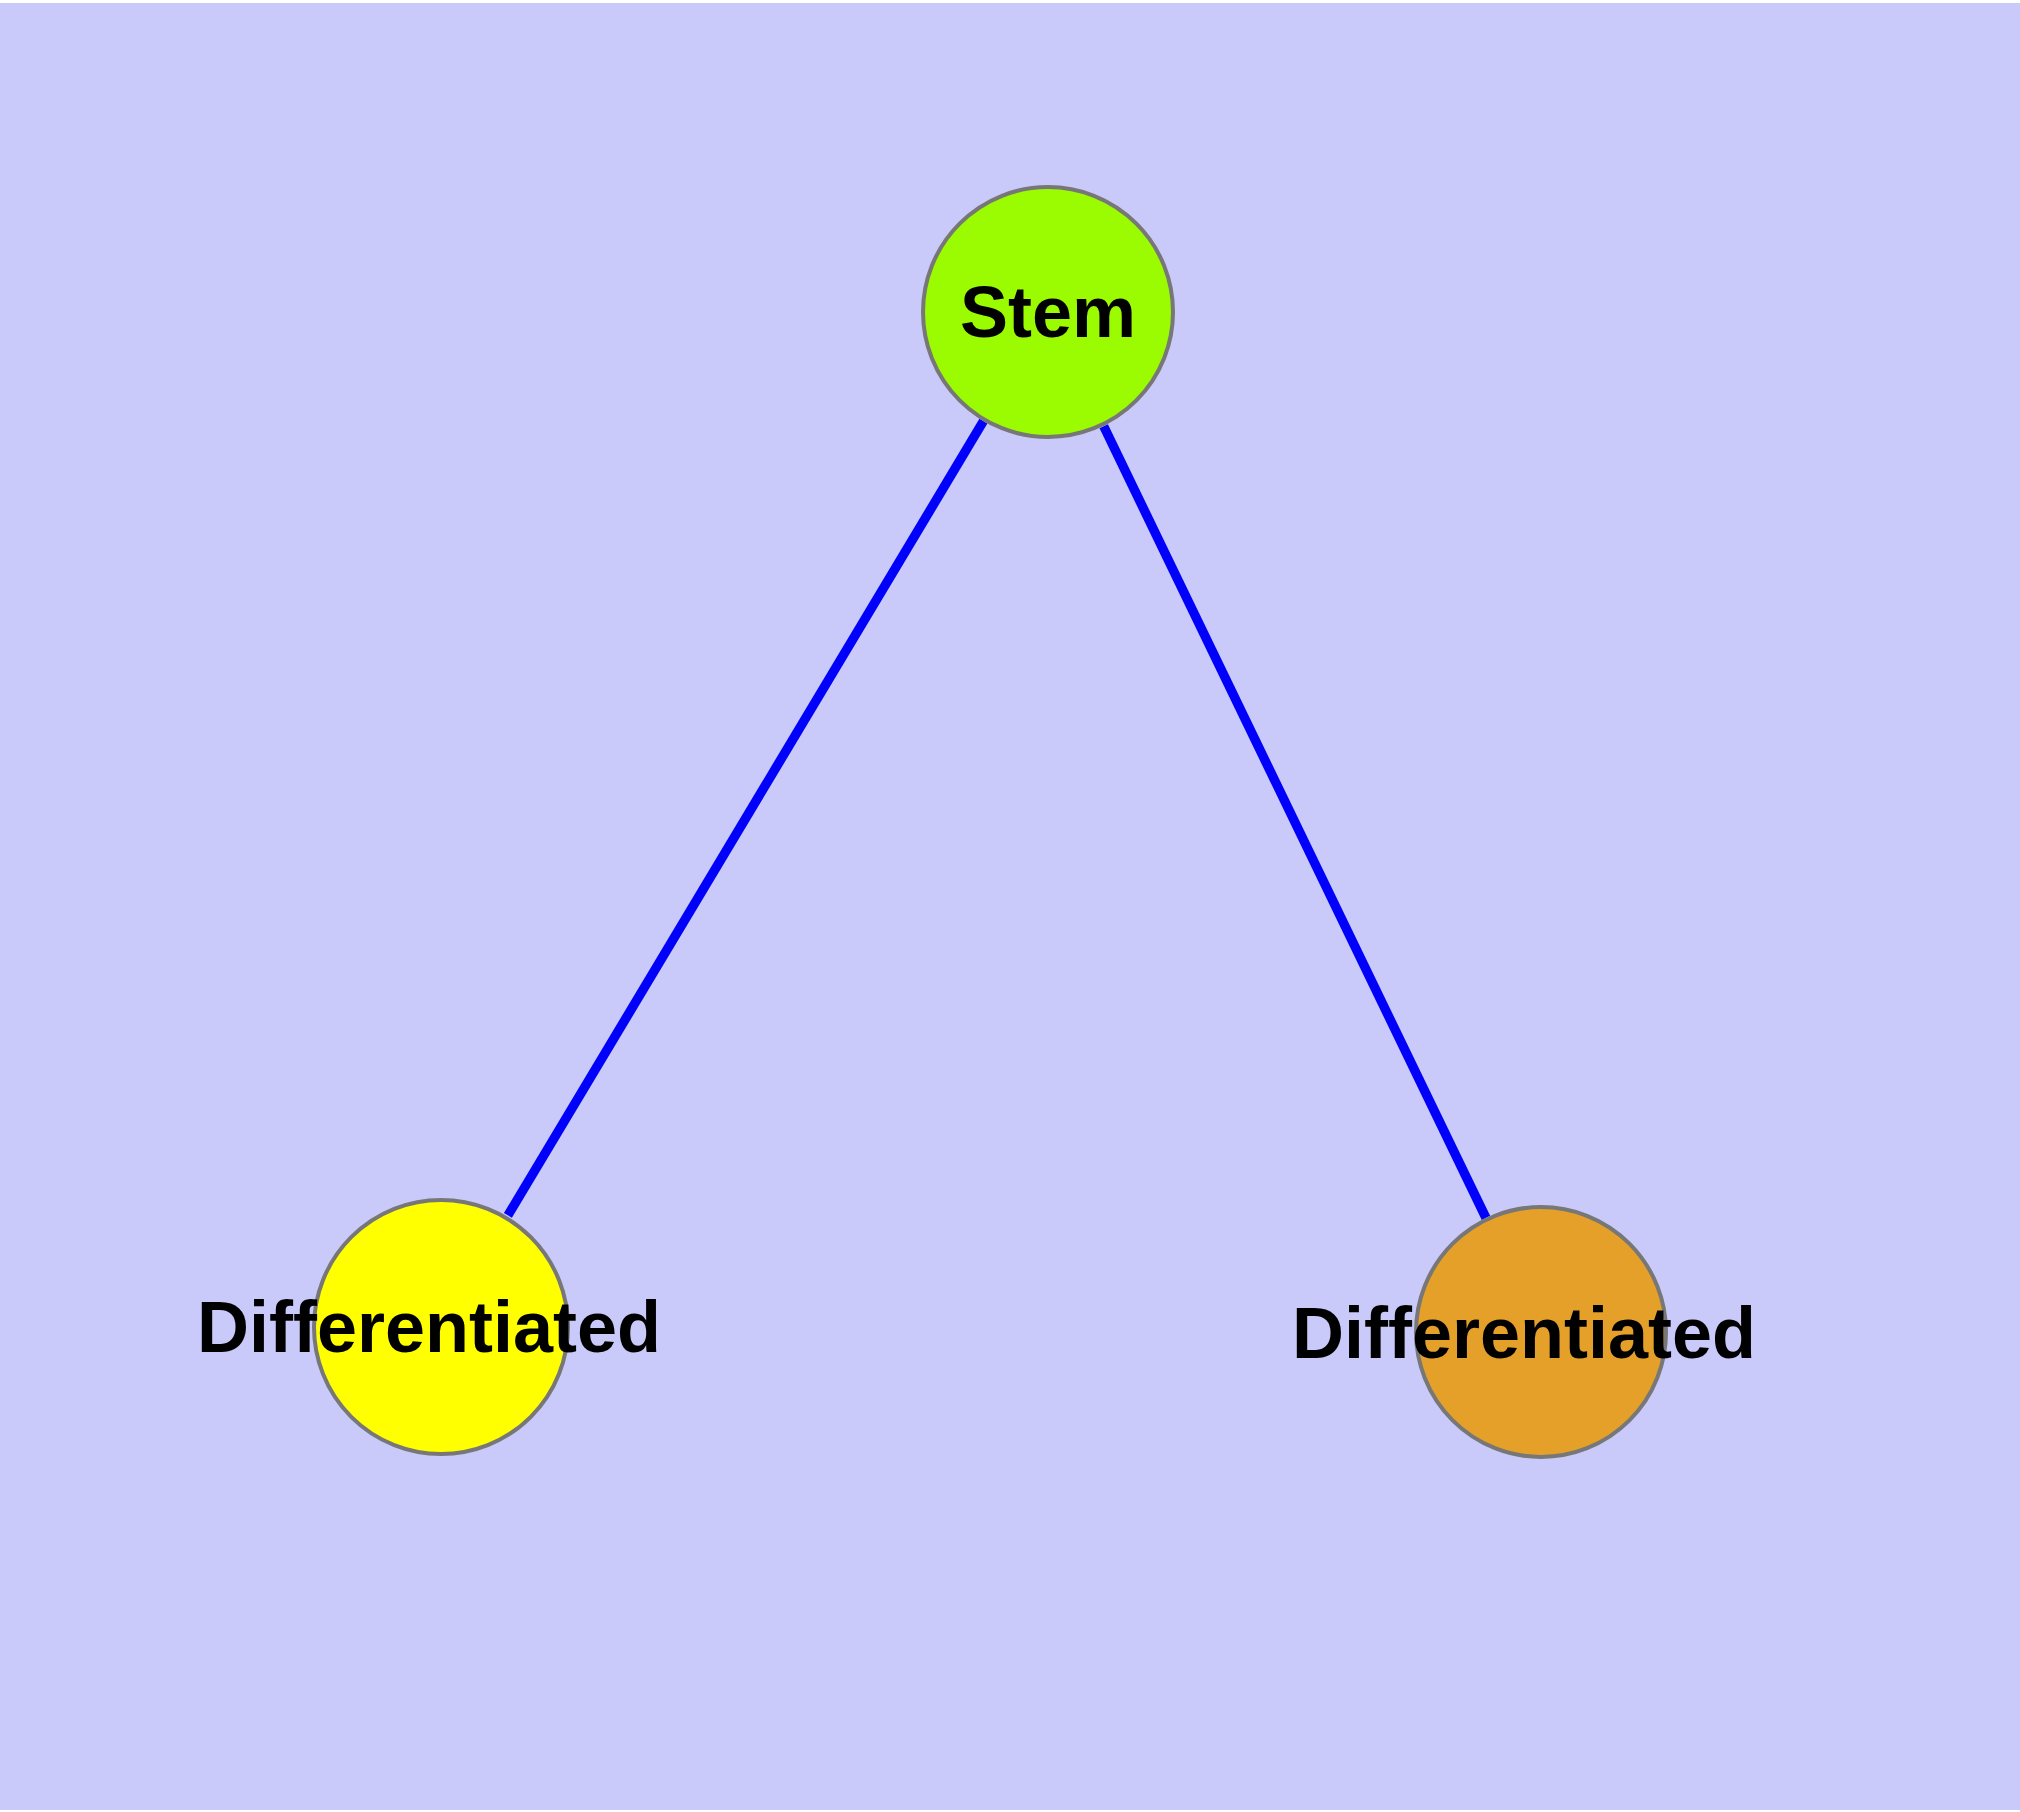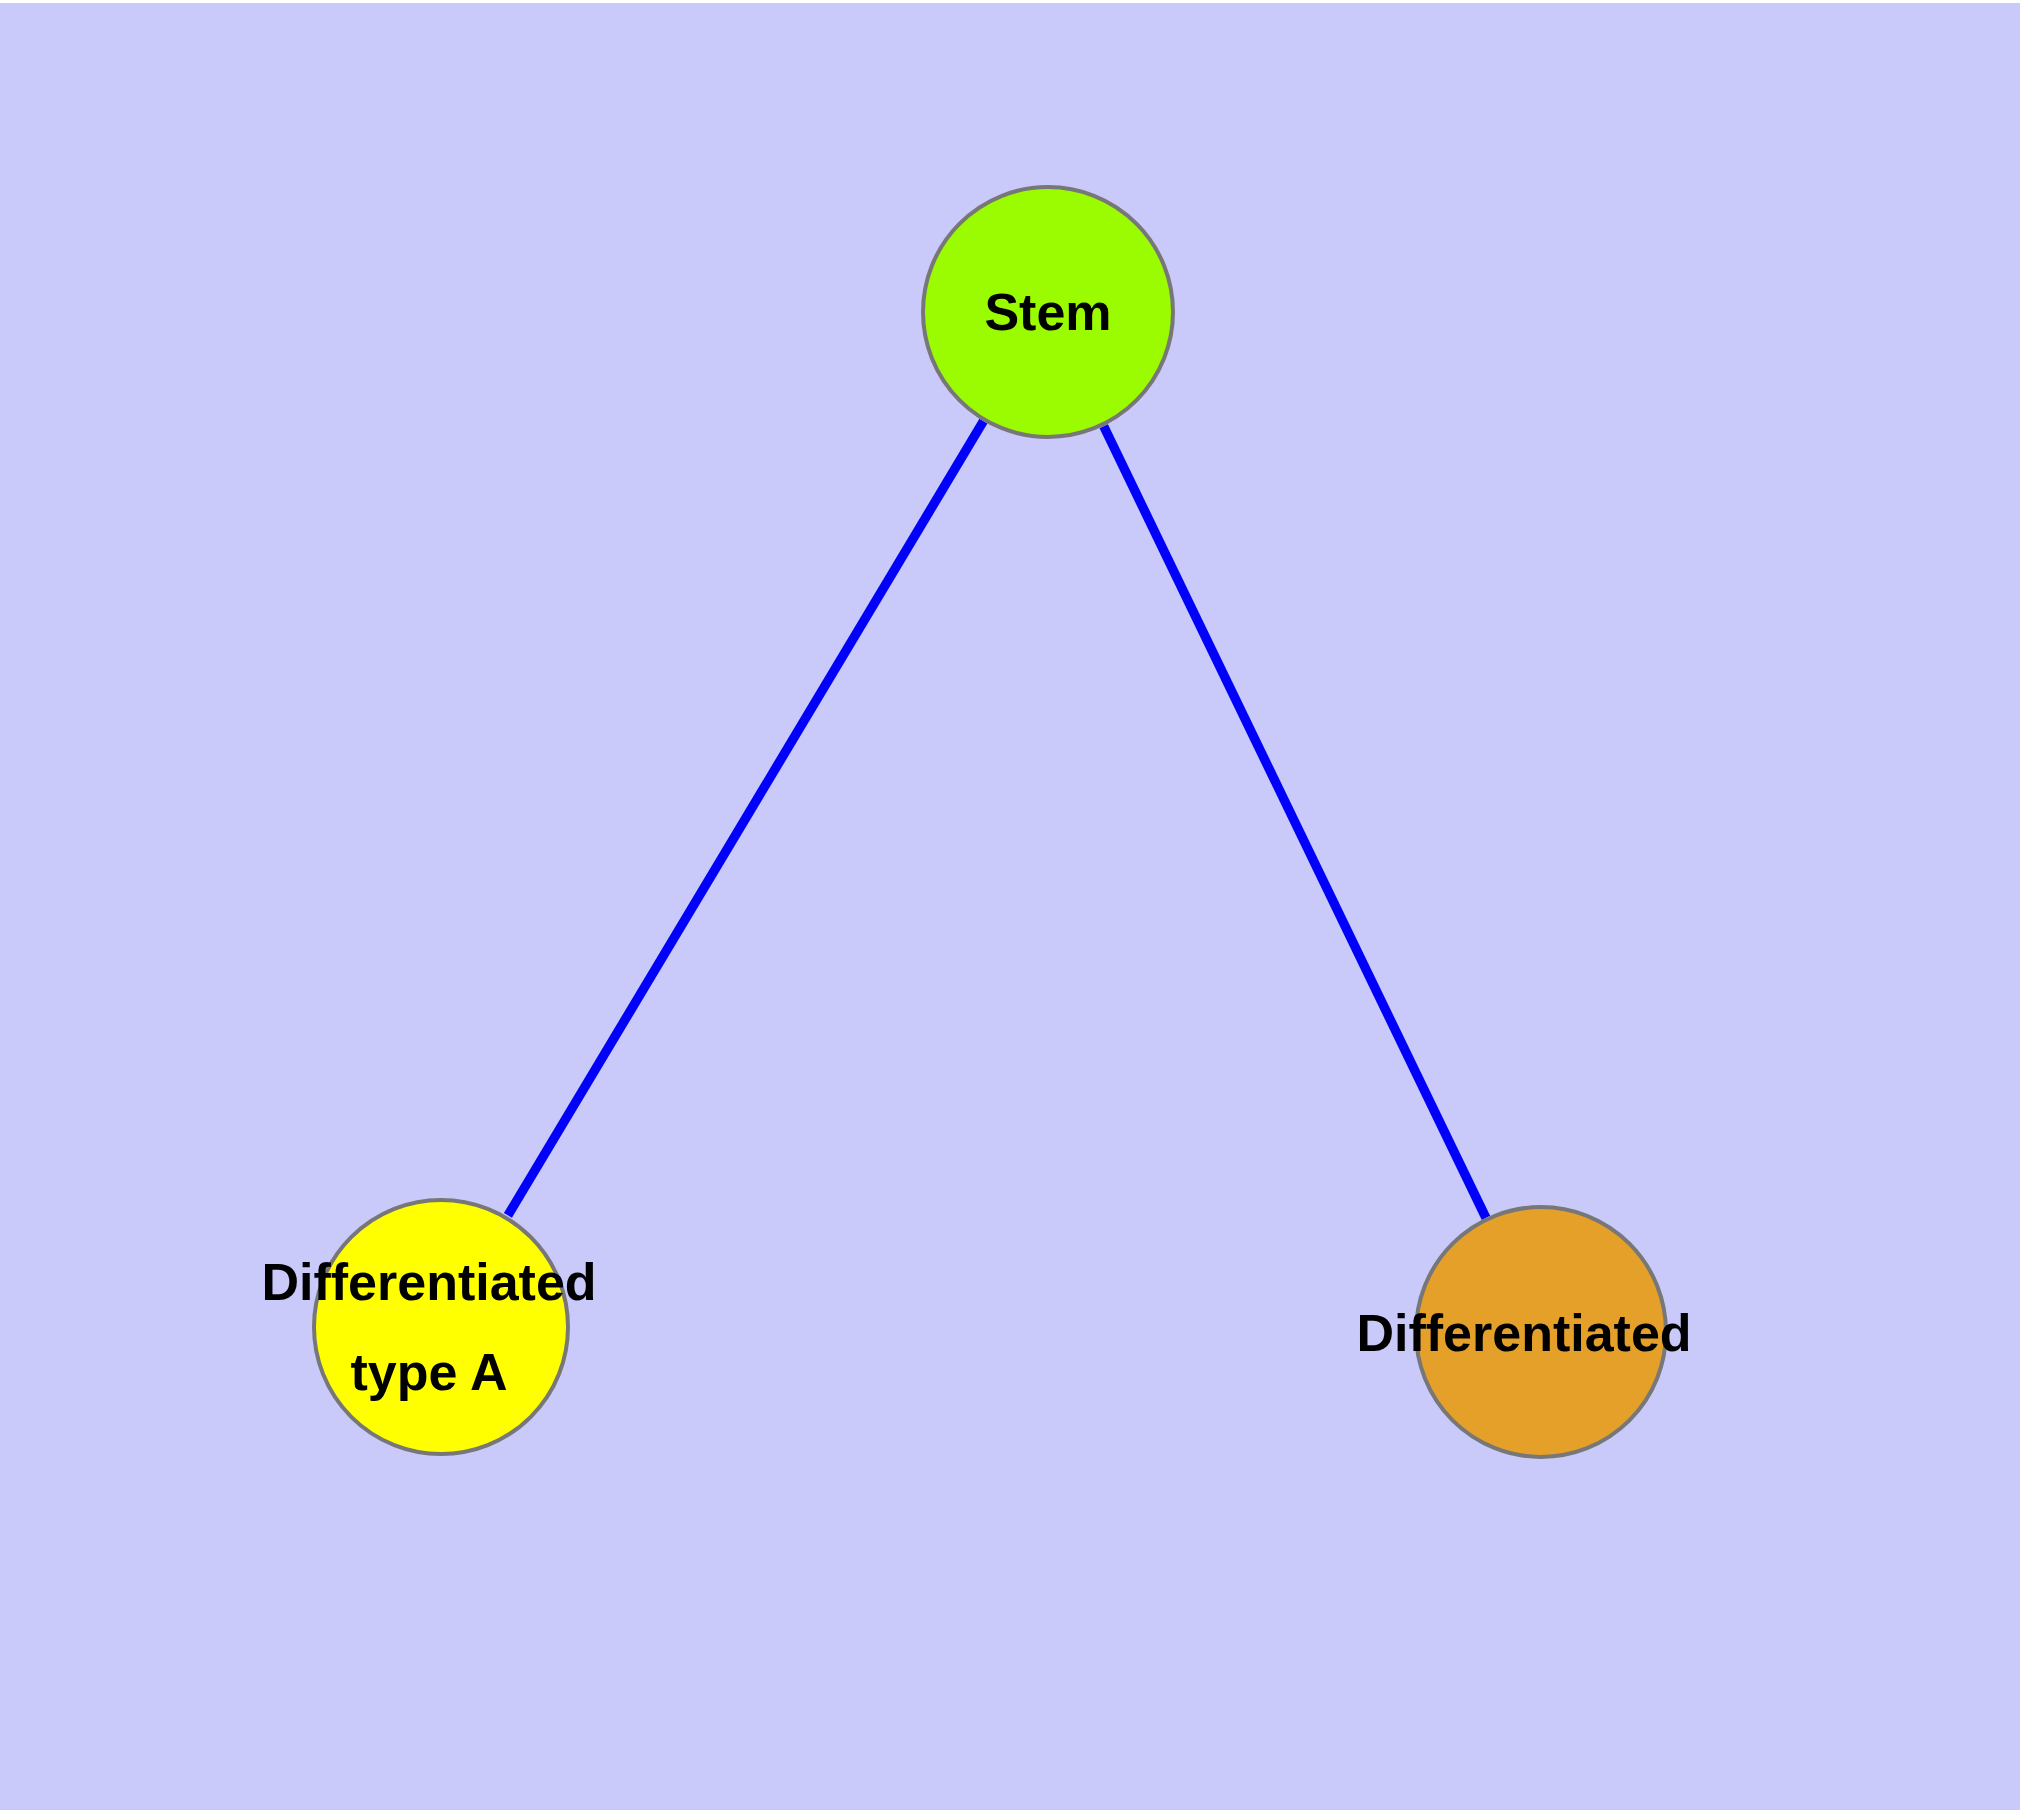--- a/index.html
+++ b/index.html
@@ -41,21 +41,21 @@
   }
   .node-stem   { left: 921px; top: 185px;  width: 254px; height: 254px; }
   .node-type-a { left: 312px;  top: 1198px; width: 258px; height: 258px; }
   .node-type-b { left: 1414px; top: 1205px; width: 254px; height: 254px; }
   .node-label {
     position: absolute;
     transform: translate(-50%, -50%);
     text-align: center;
     color: #000000;
     font-weight: bold;
-    font-size: 52px;
+    font-size: 72px;
     line-height: 90px;
     white-space: nowrap;
   }
   .node-label span { display: block; }
   .label-stem   { left: 1048px; top: 312px; }
   .label-type-a { left: 429px;  top: 1327px; }
   .label-type-b { left: 1524px; top: 1333px; }
 </style>
 </head>
 <body>
@@ -74,21 +74,20 @@
   <div class="node node-type-a" style="background-color: rgb(255, 255, 0); border-color: rgb(119, 119, 119);"></div>
 
   <div class="node node-type-b" style="background-color: rgb(229, 160, 42); border-color: rgb(119, 119, 119);"></div>
 
   <div class="node-label label-stem">
     <span>Stem</span>
   </div>
 
   <div class="node-label label-type-a">
     <span>Differentiated</span>
-    <span>type A</span>
   </div>
 
   <div class="node-label label-type-b">
     <span>Differentiated</span>
   </div>
 
 </div>
 
 
 </body></html>

